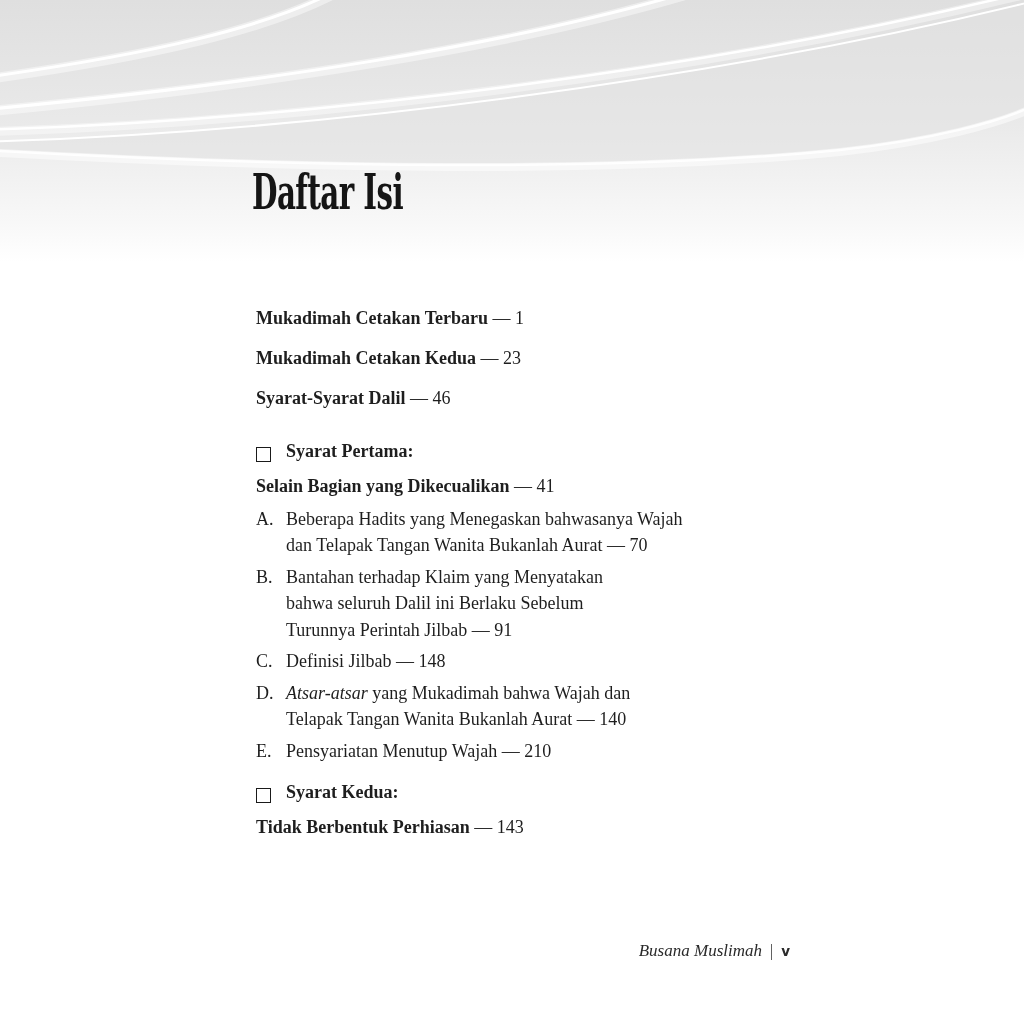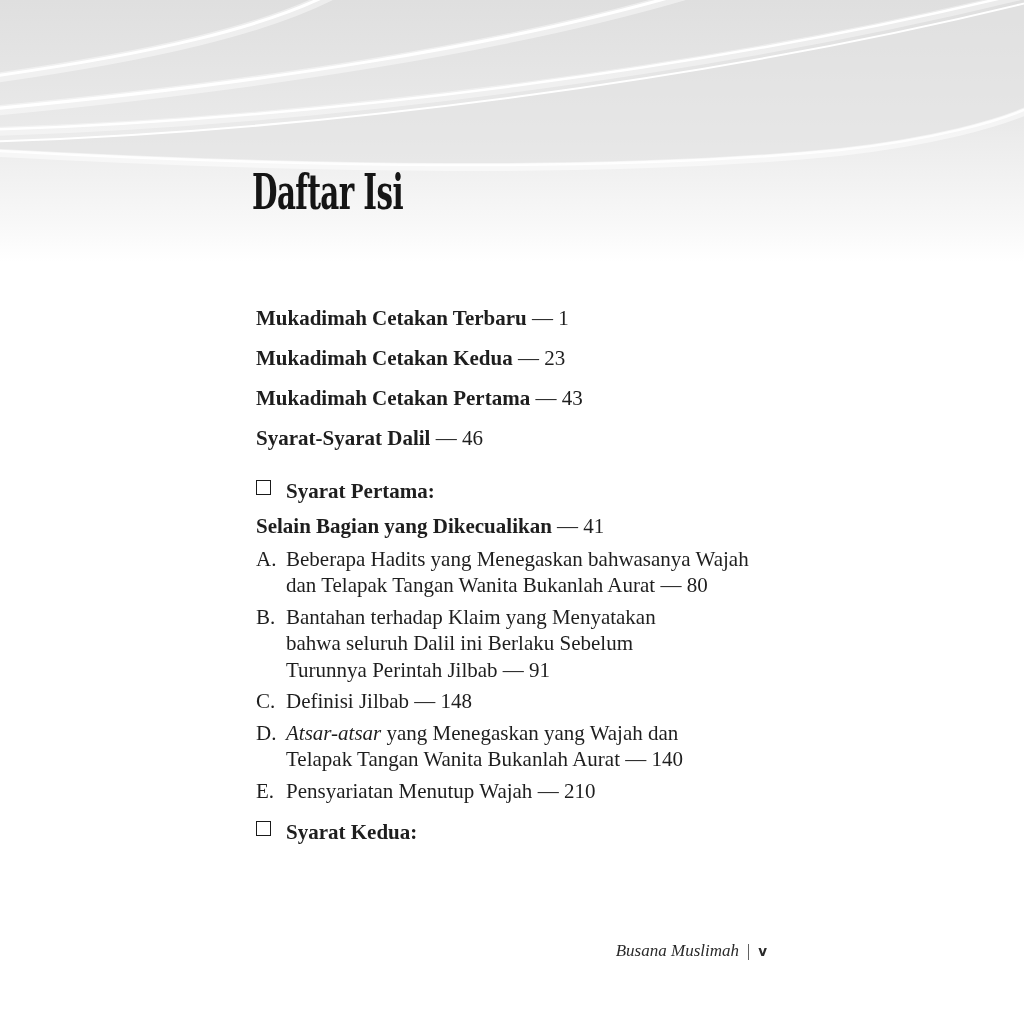--- a/index.html
+++ b/index.html
@@ -12,36 +12,36 @@
   .page-title{
     position:absolute;left:252px;top:168px;margin:0;
     font-family:"DejaVu Serif", serif;font-weight:bold;
     font-size:49px;line-height:1;color:#151515;
     transform:scaleX(0.60);transform-origin:left top;
     letter-spacing:-1px;white-space:nowrap;
   }
   .toc{
     position:absolute;left:256px;top:308px;width:560px;
     display:flex;flex-direction:column;
-    font-size:21px;line-height:26.5px;
+    font-size:18px;line-height:26.5px;
   }
   .entry{white-space:nowrap;}
   .entry.main{line-height:21px;margin-bottom:19px;font-weight:bold;}
   .entry .pg{font-weight:normal;font-style:normal;}
-  .entry.checkbox{display:flex;align-items:flex-start;line-height:22px;margin-top:12px;margin-bottom:11px;font-weight:bold;}
+  .entry.checkbox{display:flex;align-items:flex-end;line-height:22px;margin-top:12px;margin-bottom:11px;font-weight:bold;}
   .box{
     width:13px;height:13px;border:1.7px solid #1a1a1a;background:transparent;
     display:inline-block;margin-right:15px;flex:0 0 13px;
   }
   .entry.subheading{font-weight:bold;margin-bottom:6px;}
   .entry.lettered{display:flex;margin-bottom:5px;}
   .letter{flex:0 0 30px;width:30px;}
   .lines div{white-space:nowrap;}
   .page-footer{
-    position:absolute;top:941px;right:257px;
+    position:absolute;top:941px;right:234px;
     font-size:17px;color:#2a2a2a;white-space:nowrap;
   }
   .page-footer .book{font-style:italic;}
   .page-footer .sep{font-style:normal;margin:0 8px;color:#3a3a3a;font-size:16px;}
   .page-footer .pnum{
     font-family:"DejaVu Sans", sans-serif;font-weight:bold;
     font-size:13.5px;font-style:normal;
   }
 </style>
 </head>
@@ -71,66 +71,68 @@
       <path d="M-20,152 C300,170 620,174 840,152 C930,142 1000,124 1035,107" stroke="#ffffff" stroke-width="8" opacity="0.5"></path>
       <path d="M-20,150 C300,168 620,172 840,150 C930,140 1000,122 1035,105" stroke="#ffffff" stroke-width="2.5" opacity="0.9"></path>
     </g>
   </svg>
 
   <h1 class="page-title">Daftar Isi</h1>
 
   <div class="toc" id="toc">
       <div class="entry main"><span class="bt">Mukadimah Cetakan Terbaru</span><span class="pg"> — 1</span></div>
       <div class="entry main"><span class="bt">Mukadimah Cetakan Kedua</span><span class="pg"> — 23</span></div>
-      <div class="entry main"><span class="bt">Mukadimah Cetakan Pertama</span><span class="pg"> — 43</span></div>
       <div class="entry main"><span class="bt">Syarat-Syarat Dalil</span><span class="pg"> — 46</span></div>
       <div class="entry checkbox">
         <span class="box"></span>
         <span class="bt">Syarat Pertama:</span>
       </div>
       <div class="entry subheading">
         <div class="subline">Selain Bagian yang Dikecualikan<span class="pg"> — 41</span></div>
       </div>
       <div class="entry lettered">
         <span class="letter">A.</span>
         <div class="lines">
           <div class="lline">Beberapa Hadits yang Menegaskan bahwasanya Wajah</div>
-          <div class="lline">dan Telapak Tangan Wanita Bukanlah Aurat<span class="pg"> — 80</span></div>
+          <div class="lline">dan Telapak Tangan Wanita Bukanlah Aurat<span class="pg"> — 70</span></div>
         </div>
       </div>
       <div class="entry lettered">
         <span class="letter">B.</span>
         <div class="lines">
           <div class="lline">Bantahan terhadap Klaim yang Menyatakan</div>
           <div class="lline">bahwa seluruh Dalil ini Berlaku Sebelum</div>
           <div class="lline">Turunnya Perintah Jilbab<span class="pg"> — 91</span></div>
         </div>
       </div>
       <div class="entry lettered">
         <span class="letter">C.</span>
         <div class="lines">
           <div class="lline">Definisi Jilbab<span class="pg"> — 148</span></div>
         </div>
       </div>
       <div class="entry lettered">
         <span class="letter">D.</span>
         <div class="lines">
-          <div class="lline"><i class="it">Atsar-atsar</i><span class="rest"> yang Menegaskan yang Wajah dan</span></div>
+          <div class="lline"><i class="it">Atsar-atsar</i><span class="rest"> yang Mukadimah bahwa Wajah dan</span></div>
           <div class="lline">Telapak Tangan Wanita Bukanlah Aurat<span class="pg"> — 140</span></div>
         </div>
       </div>
       <div class="entry lettered">
         <span class="letter">E.</span>
         <div class="lines">
           <div class="lline">Pensyariatan Menutup Wajah<span class="pg"> — 210</span></div>
         </div>
       </div>
       <div class="entry checkbox">
         <span class="box"></span>
         <span class="bt">Syarat Kedua:</span>
       </div>
+      <div class="entry subheading">
+        <div class="subline">Tidak Berbentuk Perhiasan<span class="pg"> — 143</span></div>
+      </div>
     </div>
 
   <div class="page-footer">
     <span class="book">Busana Muslimah</span><span class="sep">|</span><span class="pnum">v</span>
   </div>
 
 </div>
 
 </body></html>

